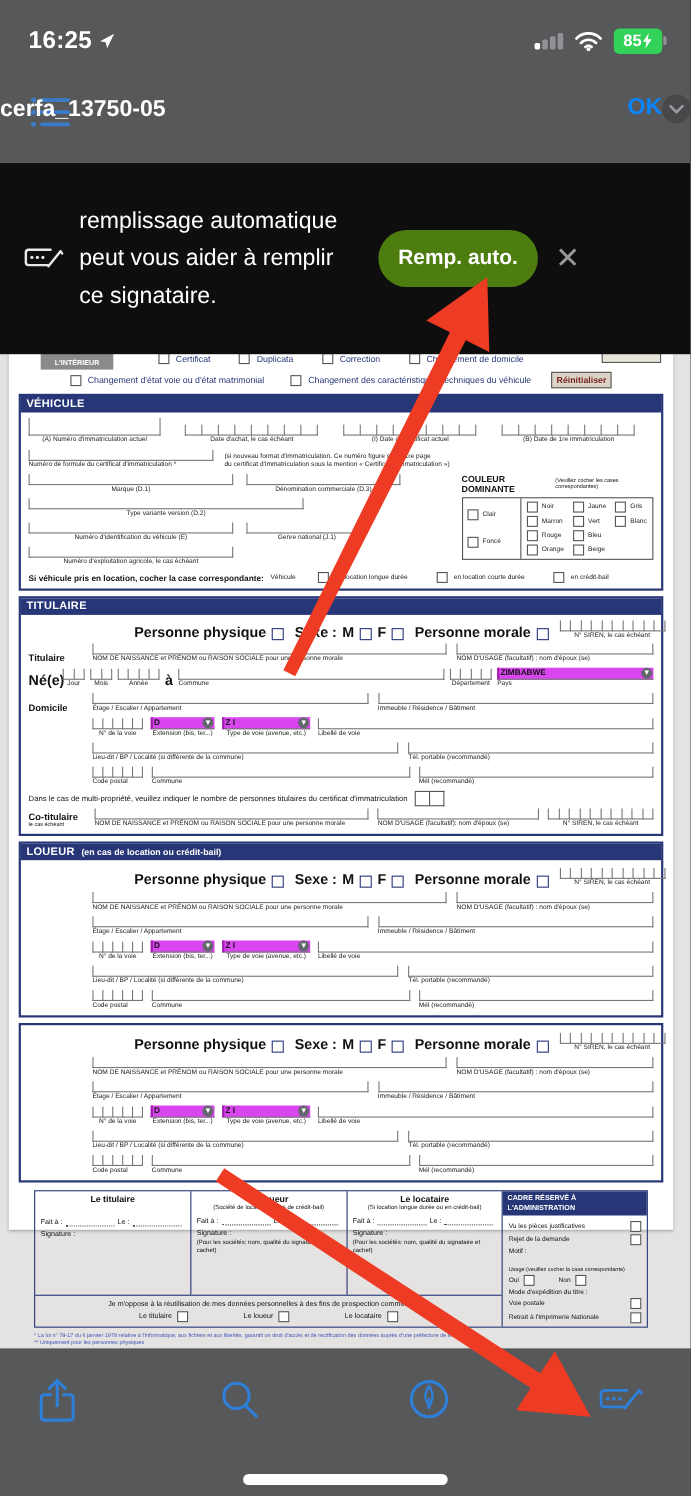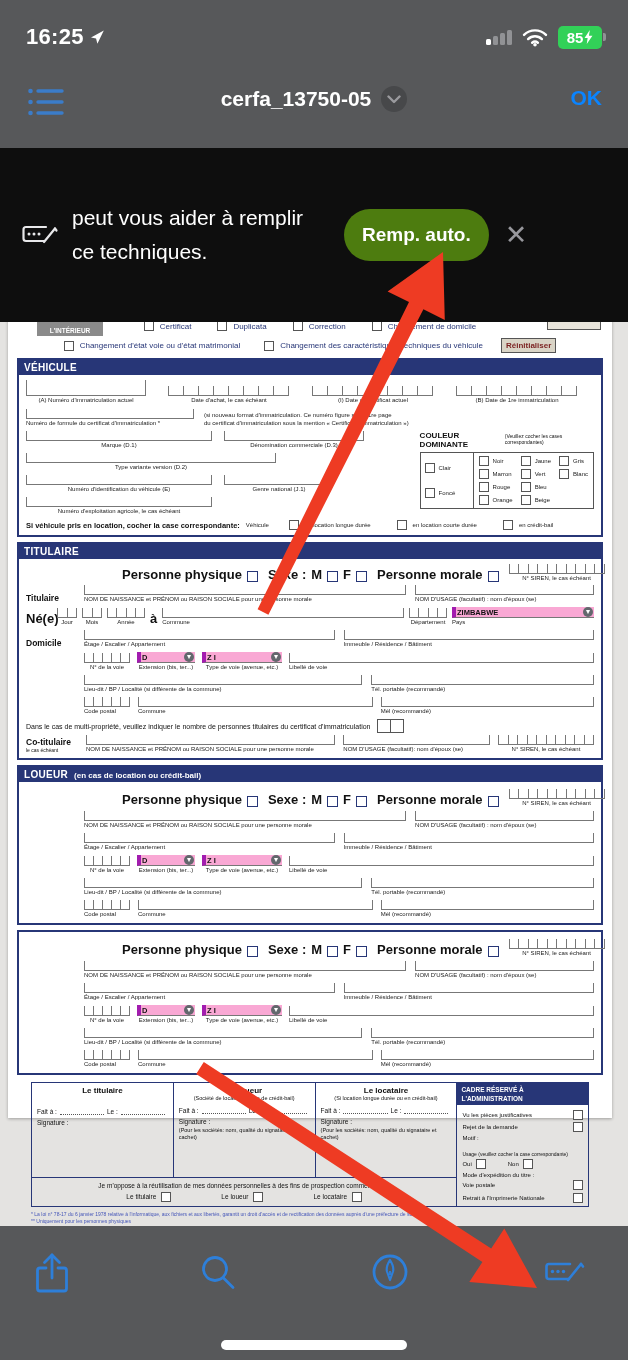--- a/index.html
+++ b/index.html
@@ -13,21 +13,21 @@
   .sigbars{display:flex;align-items:flex-end;gap:2px;height:16px;}
   .sigbars i{display:block;width:5px;border-radius:1.5px;background:#919295;}
   .sigbars i.on{background:#fff;}
   .batt{position:relative;margin-right:0;}
   .battbody{width:44px;height:23px;background:#32d158;border-radius:5px;display:flex;align-items:center;
             justify-content:center;color:#fff;font-size:15px;font-weight:bold;gap:1px;}
   .battcap{position:absolute;right:-4px;top:7.5px;width:3px;height:8px;background:#919295;border-radius:0 2px 2px 0;}
   
   .nav{position:absolute;top:60px;left:0;right:0;height:88px;z-index:10;}
   .nav .listbtn{position:absolute;left:26px;top:24px;}
-  .nav-center{position:absolute;left:0;right:0;top:26px;display:flex;justify-content:center;align-items:center;gap:10px;}
+  .nav-center{position:absolute;left:0;right:0;top:26px;display:flex;justify-content:space-between;align-items:center;gap:10px;}
   .nav-title{color:#fff;font-size:21px;font-weight:bold;}
   .chev{width:26px;height:26px;border-radius:50%;background:#47484a;display:flex;align-items:center;justify-content:center;}
   .okbtn{position:absolute;right:26px;top:26px;color:#0a84ff;font-size:21px;font-weight:bold;background:none;border:none;padding:0;}
   
   .banner{position:absolute;top:148px;left:0;right:0;height:174px;background:#0e0e0e;z-index:20;
           display:flex;align-items:center;padding:0 20px;box-sizing:border-box;gap:12px;}
   .banner-msg{color:#fff;font-size:21px;line-height:34px;width:260px;}
   .banner-msg span{display:block;}
   .autofill-btn{background:#4d7c0f;color:#fff;font-size:19px;font-weight:bold;border:none;border-radius:27px;
                 padding:15px 18px;white-space:nowrap;}
@@ -38,22 +38,22 @@
         box-shadow:0 1px 3px rgba(0,0,0,.3);box-sizing:border-box;padding:4px 9px;color:#111;}
   
   .sec{border:2px solid #273677;margin-top:5px;}
   .sechdr{background:#273677;color:#fff;padding:2px 5px;display:flex;align-items:baseline;gap:6px;}
   .sechdr b{font-size:10px;letter-spacing:.3px;}
   .sechdr span{font-size:8px;font-weight:bold;}
   .secbody{padding:3px 7px 5px;}
   .row{display:flex;align-items:flex-end;}
   .fg{display:flex;flex-direction:column;}
   .fld{border:1px solid #777;border-top:none;height:10px;width:100%;box-sizing:border-box;background:#fff;}
-  .fldo{border-left:4px solid #a21caf;border-bottom:1px solid #777;height:11px;display:flex;align-items:center;
-        justify-content:space-between;box-sizing:border-box;padding:0 1px;background:#f9a8d4;}
+  .fldo{border-left:2px solid #a21caf;border-bottom:1px solid #777;height:11px;display:flex;align-items:flex-start;
+        justify-content:space-between;box-sizing:border-box;padding:0 1px;background:#d946ef;}
   .comb{display:flex;height:10px;}
   .comb i{width:9px;border-left:1px solid #777;border-bottom:1px solid #777;}
   .comb i:last-child{border-right:1px solid #777;}
   .lbl{font-size:6px;line-height:8px;color:#222;white-space:nowrap;}
   .lc{align-self:center;text-align:center;}
   .ll{align-self:flex-start;}
   .blbl{font-size:13px;font-weight:bold;color:#111;white-space:nowrap;}
   .nlbl{font-size:8px;font-weight:normal;color:#273677;white-space:nowrap;}
   .cb{width:9px;height:9px;border:1px solid #273677;background:#fff;display:inline-block;flex:none;}
   .cbs{width:8px;height:8px;border:1px solid #555;background:#fff;display:inline-block;flex:none;}
@@ -889,22 +889,23 @@
         <path d="M24 24 L35 10.5"></path>
           <path d="M35 10.5 l1.5 2"></path>
       </g>
       <g fill="#e8e8ea">
           <circle cx="9" cy="16" r="1.5"></circle>
           <circle cx="14" cy="16" r="1.5"></circle>
           <circle cx="19" cy="16" r="1.5"></circle>
         </g>
     </svg>
     <div class="banner-msg">
+      <span>remplissage automatique</span>
       <span>peut vous aider à remplir</span>
-      <span>ce techniques.</span>
+      <span>ce signataire.</span>
     </div>
     <button class="autofill-btn">Remp. auto.</button>
     <button class="close-x">✕</button>
   </div>
 
   <div class="toolbar">
     <button class="ticon" style="left:30px;">
       <svg width="44" height="46" viewBox="0 0 44 46">
         <g stroke="#2e7fd9" stroke-width="2.8" fill="none" stroke-linecap="round" stroke-linejoin="round">
           <path d="M22 5 v23"></path>

